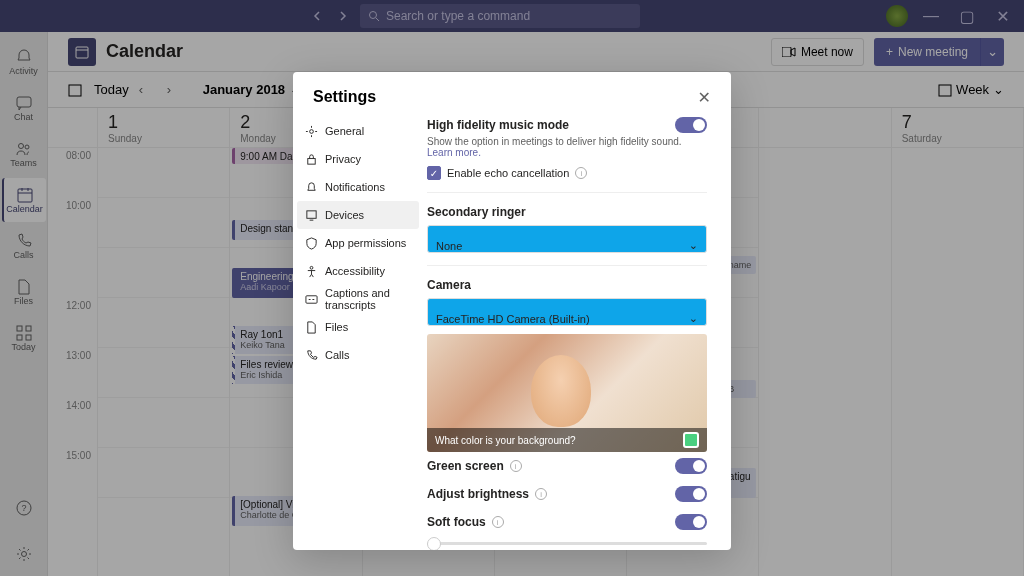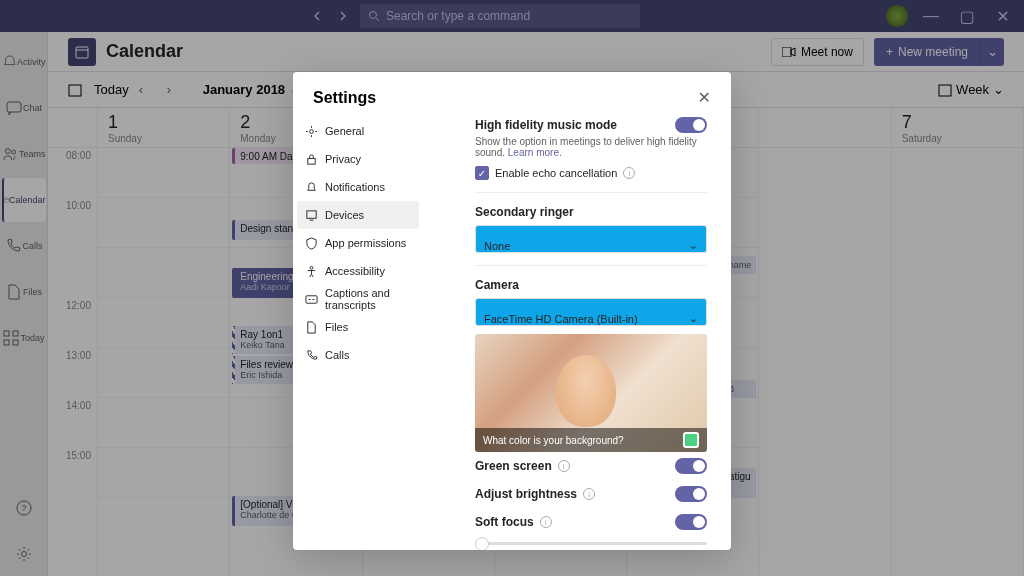--- a/index.html
+++ b/index.html
@@ -7,21 +7,21 @@
 .titlebar { height:32px; background:#464775; display:flex; align-items:center; padding:0 8px;justify-content:flex-end; }
 .nav-arrows { display:flex; gap:4px; margin-left:300px; }
 .nav-arrow { width:20px; height:20px; display:flex; align-items:center; justify-content:center; color:#c8c6e5; cursor:pointer; }
 .searchbox { flex:0 0 280px; height:24px; background:#5b5b8a; border-radius:3px; display:flex; align-items:center; padding:0 8px; color:#c8c6e5; font-size:12px; margin-left:8px; }
 .searchbox svg { margin-right:6px; }
 .title-right { margin-left:auto; display:flex; align-items:center; gap:10px; color:#c8c6e5; }
 .avatar { width:22px; height:22px; border-radius:50%; background:radial-gradient(circle,#8a4,#462); }
 .win-btn { width:26px; height:26px; display:flex; align-items:center; justify-content:center; cursor:pointer; }
 .app { display:flex; height:544px; }
 .leftrail { width:48px; background:#ebebeb; display:flex; flex-direction:column; align-items:center; padding-top:8px; gap:2px; border-right:1px solid #ddd; }
-.rail-item { width:44px; height:44px; display:flex; flex-direction:row; align-items:center; justify-content:center; color:#616161; font-size:9px; cursor:pointer; border-radius:3px; gap:0; }
+.rail-item { width:44px; height:44px; display:flex; flex-direction:column; align-items:center; justify-content:center; color:#616161; font-size:9px; cursor:pointer; border-radius:3px; gap:0; }
 .rail-item.active { background:#fff; color:#464775; border-left:2px solid #464775; }
 .rail-spacer { flex:1; }
 .main { flex:1; display:flex; flex-direction:column; background:#fff; }
 .header { height:40px; display:flex; align-items:center; padding:0 20px; gap:10px; border-bottom:1px solid #e1e1e1; }
 .cal-icon { width:28px; height:28px; background:#464775; border-radius:3px; display:flex; align-items:center; justify-content:center; color:#fff; }
 .header h1 { font-size:18px; font-weight:700; color:#252423; }
 .header-right { margin-left:auto; display:flex; gap:10px; }
 .btn-outline { height:28px; padding:0 10px; border:1px solid #ddd; background:#fff; border-radius:3px; font-size:12px; display:flex; align-items:center; gap:5px; cursor:pointer; }
 .btn-primary { height:28px; padding:0 12px; background:#6264a7; color:#fff; border:none; border-radius:3px; font-size:12px; display:flex; align-items:center; gap:5px; cursor:pointer; }
 .btn-caret { width:24px; height:28px; background:#6264a7; border:none; border-left:1px solid #5558a0; color:#fff; border-radius:0 3px 3px 0; cursor:pointer; }
@@ -38,24 +38,24 @@
 .daynum { font-size:18px; font-weight:300; color:#252423; }
 .dayname { font-size:10px; color:#888; }
 .hour-line { height:50px; border-bottom:1px solid #f3f3f3; }
 .event { position:absolute; left:2px; right:2px; background:#e8ebfa; border-left:3px solid #6264a7; padding:3px 5px; font-size:10px; color:#252423; overflow:hidden; border-radius:2px; }
 .event.purple { background:#6264a7; color:#fff; }
 .event .sub { color:#616161; font-size:9px; }
 .event.purple .sub { color:#d0d0e8; }
 .event.tentative { border-left:3px solid; border-image:repeating-linear-gradient(45deg,#6264a7,#6264a7 3px,#fff 3px,#fff 6px) 3; }
 .overlay { position:absolute; inset:0; background:rgba(0,0,0,0.35); display:flex; align-items:flex-start; justify-content:center; padding-top:72px; }
 .modal { width:438px; height:478px; background:#fff; border-radius:4px; display:flex; flex-direction:column; box-shadow:0 10px 40px rgba(0,0,0,0.2); }
-.modal-head { padding:16px 20px 10px; display:flex; align-items:center; }
+.modal-head { padding:16px 20px 10px; display:flex; }
 .modal-head h2 { font-size:16px; font-weight:700; }
 .close-x { margin-left:auto; color:#616161; cursor:pointer; font-size:16px; }
-.modal-body { flex:1; display:flex; overflow:hidden;gap:48px; }
+.modal-body { flex:1; display:flex; overflow:hidden; }
 .modal-nav { width:130px; padding:0 4px; }
 .nav-item { height:28px; display:flex; align-items:center; gap:7px; padding:0 8px; font-size:11px; color:#252423; cursor:pointer; border-radius:3px; }
 .nav-item.sel { background:#f0f0f0; }
 .nav-item svg { width:13px; height:13px; flex-shrink:0; }
 .modal-content { flex:1; padding:0 24px 16px 4px; overflow-y:auto; font-size:11px; color:#252423; }
 .section { border-top:1px solid #eee; padding:12px 0; }
 .section:first-child { border-top:none; padding-top:0; }
 .sec-row { display:flex; align-items:center; }
 .sec-title { font-weight:600; font-size:12px; }
 .sec-desc { font-size:10px; color:#616161; margin-top:3px; }

